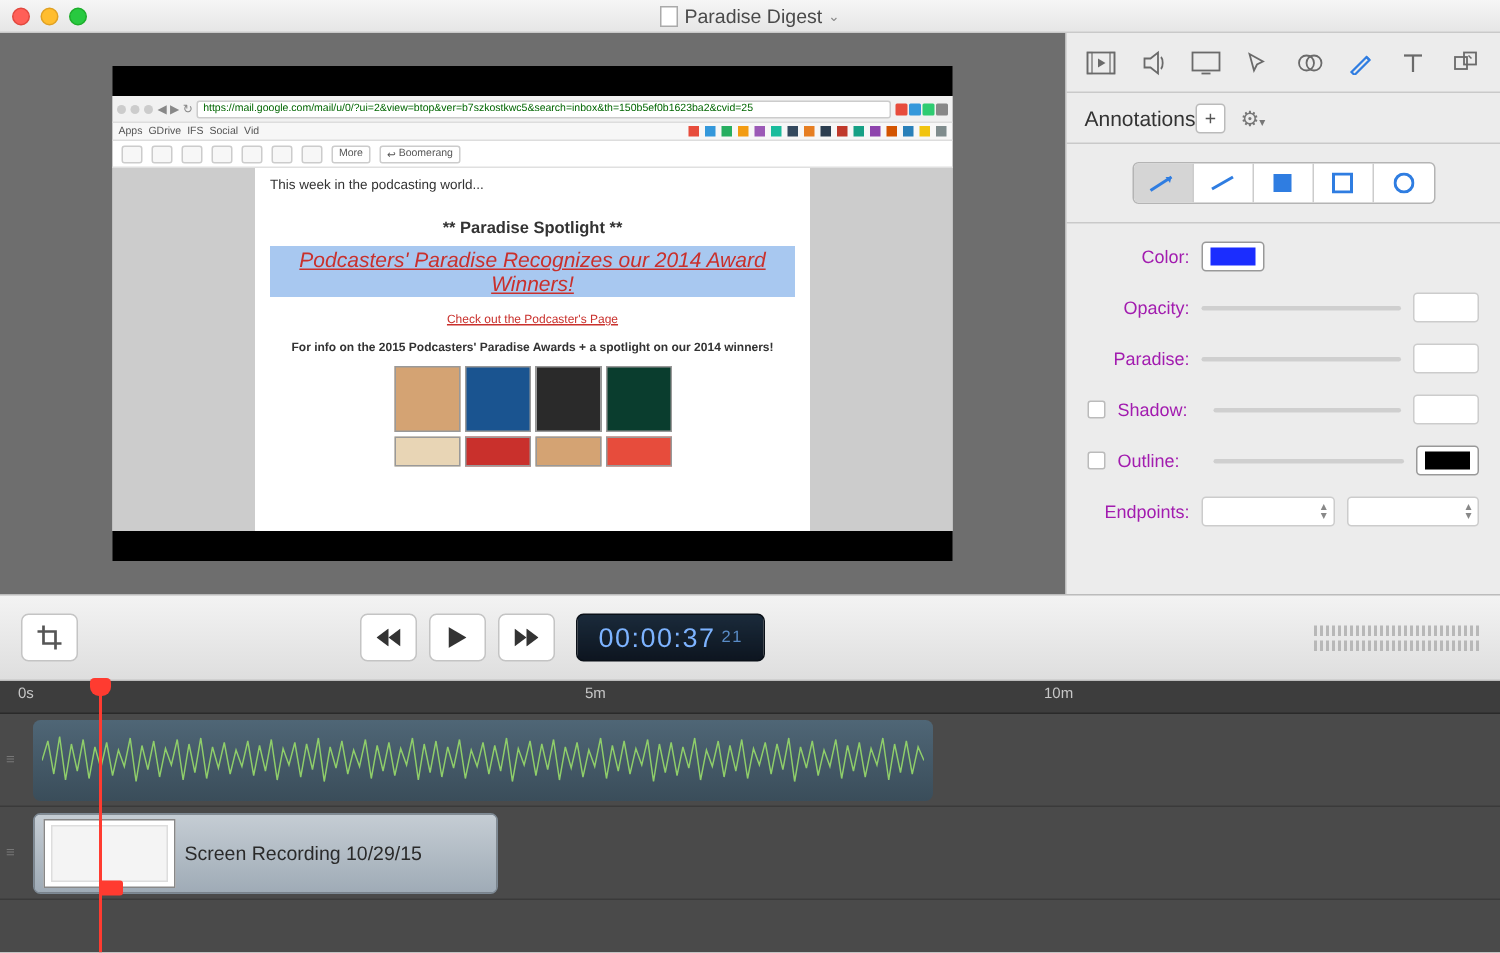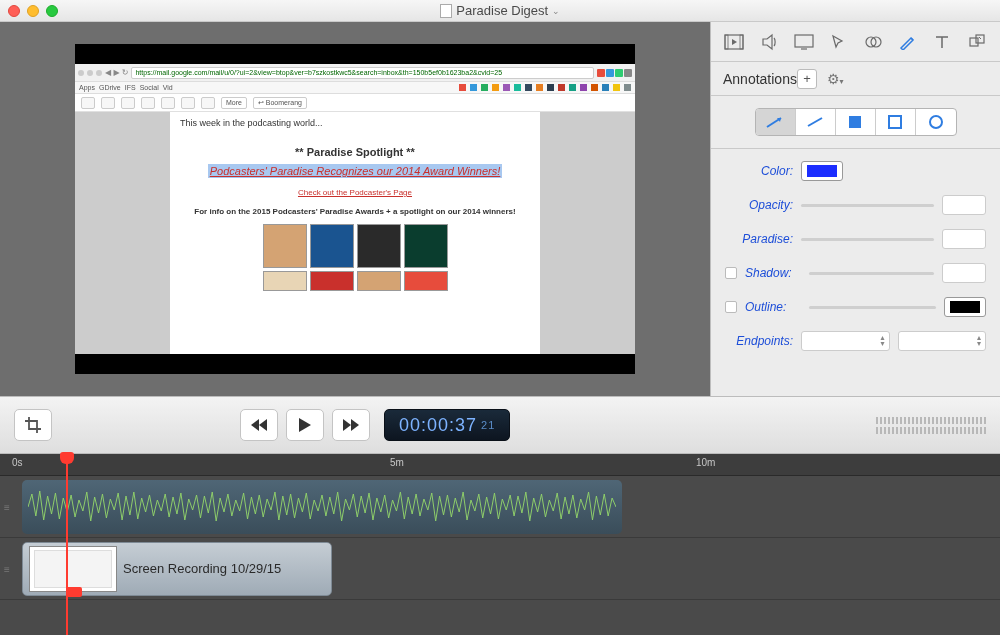--- a/index.html
+++ b/index.html
@@ -30,21 +30,21 @@
 .bklabel{font-size:7px;color:#555;}
 .bk-sq{width:7px;height:7px;display:inline-block;}
 .gmail-toolbar{height:18px;background:#fff;border-bottom:1px solid #e0e0e0;display:flex;align-items:center;gap:6px;padding:0 6px;}
 .gt-btn{width:14px;height:12px;border:1px solid #ccc;border-radius:2px;background:#f7f7f7;}
 .gt-more{font-size:7px;color:#555;padding:0 4px;border:1px solid #ccc;border-radius:2px;height:12px;display:flex;align-items:center;}
 .email-body{flex:1;display:flex;background:#ccc;}
 .eb-side{width:95px;background:#ccc;}
 .eb-center{flex:1;background:#fff;padding:6px 10px;text-align:center;font-size:10px;color:#333;overflow:hidden;}
 .eb-center .week{text-align:left;font-size:9px;margin-bottom:18px;}
 .spot-title{font-weight:bold;font-size:11px;margin-bottom:6px;}
-.spot-link{color:#c9302c;text-decoration:underline;font-style:italic;font-size:11px;background:#a8c8f0;display:inline-block;padding:1px 2px;}
+.spot-link{color:#c9302c;text-decoration:underline;font-style:italic;font-size:14px;background:#a8c8f0;display:inline-block;padding:1px 2px;}
 .spot-sub{color:#c9302c;text-decoration:underline;font-size:8px;margin:10px 0;display:block;}
 .spot-info{font-size:8px;font-weight:bold;margin-bottom:8px;}
 .thumbs{display:flex;justify-content:center;gap:3px;}
 .thumb{width:44px;height:44px;border:1px solid #999;font-size:5px;overflow:hidden;}
 .thumbs2{display:flex;justify-content:center;gap:3px;margin-top:3px;}
 .thumb2{width:44px;height:20px;border:1px solid #999;font-size:5px;overflow:hidden;}
 
 
 .panel { width:290px; background:#ececec; border-left:1px solid #bdbdbd; display:flex; flex-direction:column; }
 .tabrow { height:40px; display:flex; align-items:center; justify-content:space-around; border-bottom:1px solid #c9c9c9; padding:0 6px; }
@@ -55,21 +55,21 @@
 .panel-head-right{display:flex;gap:10px;align-items:center;}
 .plus-btn{width:20px;height:20px;border:1px solid #bbb;border-radius:3px;background:#fff;display:flex;align-items:center;justify-content:center;font-size:13px;color:#555;cursor:pointer;}
 .gear{color:#777;font-size:14px;cursor:pointer;}
 .shape-row{display:flex;justify-content:center;padding:12px 0;border-bottom:1px solid #c9c9c9;}
 .shape-seg{display:flex;border:1px solid #b4b4b4;border-radius:4px;overflow:hidden;background:#fff;}
 .shape-cell{width:40px;height:26px;display:flex;align-items:center;justify-content:center;border-right:1px solid #ccc;cursor:pointer;}
 .shape-cell:last-child{border-right:none;}
 .shape-cell.sel{background:#d5d5d5;}
 .props{padding:12px 14px;display:flex;flex-direction:column;gap:14px;}
 .prop{display:flex;align-items:center;gap:8px;}
-.prop label{width:68px;text-align:right;font-size:12px;color:#1d4ed8;font-style:italic;}
+.prop label{width:68px;text-align:right;font-size:12px;color:#a21caf;}
 .color-swatch{width:42px;height:20px;border:1px solid #999;background:#fff;display:flex;align-items:center;justify-content:center;border-radius:3px;}
 .color-inner{width:30px;height:12px;background:#1b2dff;}
 .color-inner.black{background:#000;}
 .slider{flex:1;height:3px;background:#cfcfcf;border-radius:2px;position:relative;}
 .numbox{width:44px;height:20px;border:1px solid #ccc;background:#fff;border-radius:3px;}
 .checkbox{width:12px;height:12px;border:1px solid #bbb;background:#fff;border-radius:2px;}
 .dropdown{flex:1;height:20px;border:1px solid #ccc;background:#fff;border-radius:3px;display:flex;align-items:center;justify-content:flex-end;padding:0 4px;}
 .dd-arrows{font-size:8px;color:#888;line-height:6px;}
 
 

